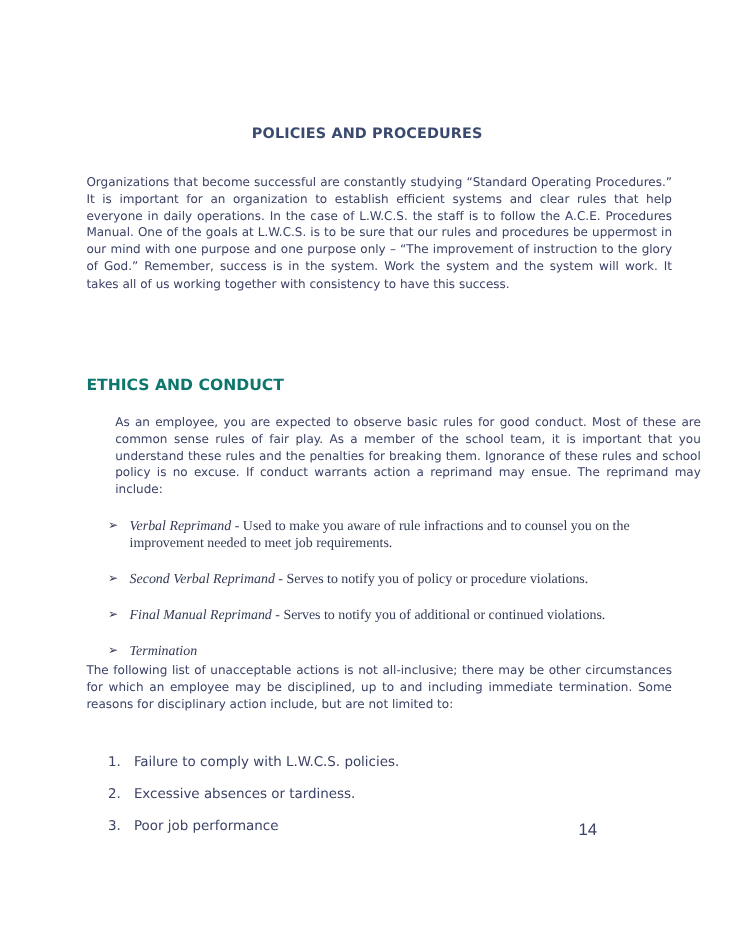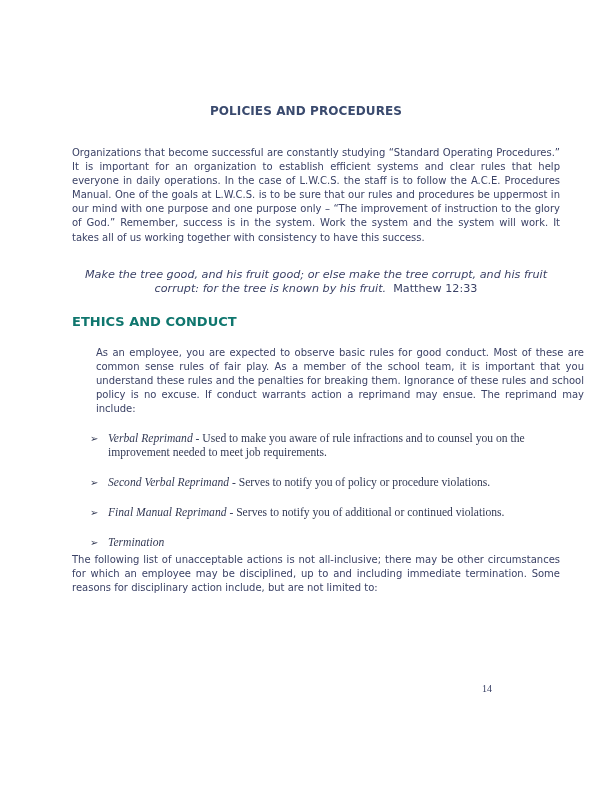--- a/index.html
+++ b/index.html
@@ -38,34 +38,31 @@
   .bullets li .term { font-style: italic; }
   .p3 { top: 553px; }
   .numlist { position: absolute; left: 90px; top: 628px; width: 470px; margin: 0; padding: 0; list-style: none; }
   .numlist li {
     font-family: "DejaVu Sans", sans-serif; font-size: 11.2px; line-height: 14px;
     color: #3b4266; margin-bottom: 13px; position: relative;
   }
   .numlist li .num { display: inline-block; width: 18px; }
   .page-number {
     position: absolute; left: 482px; top: 683px;
-    font-family: Liberation Serif, serif; font-size: 10px; color: #3b4266;
+    font-family: Liberation Sans, sans-serif; font-size: 14px; color: #3b4266;
   }
 </style>
 </head>
 <body>
 
 <div class="page">
   <div class="title">POLICIES AND PROCEDURES</div>
 
   <p class="para p1">Organizations that become successful are constantly studying “Standard Operating Procedures.” It is important for an organization to establish efficient systems and clear rules that help everyone in daily operations. In the case of L.W.C.S. the staff is to follow the A.C.E. Procedures Manual.  One of the goals at L.W.C.S. is to be sure that our rules and procedures be uppermost in our mind with one purpose and one purpose only – “The improvement of instruction to the glory of God.”  Remember, success is in the system. Work the system and the system will work.  It takes all of us working together with consistency to have this success.</p>
 
-  <div class="quote">
-    <span class="q-text">Make the tree good, and his fruit good; or else make the tree corrupt, and his fruit corrupt: for the tree is known by his fruit.</span>&nbsp;&nbsp;<span>Matthew 12:33</span>
-  </div>
 
   <div class="h2">ETHICS AND CONDUCT</div>
 
   <p class="para p2">As an employee, you are expected to observe basic rules for good conduct. Most of these are common sense rules of fair play. As a member of the school team, it is important that you understand these rules and the penalties for breaking them. Ignorance of these rules and school policy is no excuse.  If conduct warrants action a reprimand may ensue.  The reprimand may include:</p>
 
   <ul class="bullets">
     <li>
       <span class="arrow">➢</span>
       <span class="term">Verbal Reprimand</span><span> - Used to make you aware of rule infractions and to counsel you on the improvement needed to meet job requirements.</span>
     </li>
@@ -78,15 +75,20 @@
       <span class="term">Final Manual Reprimand</span><span> - Serves to notify you of additional or continued violations.</span>
     </li>
     <li>
       <span class="arrow">➢</span>
       <span class="term">Termination</span><span></span>
     </li>
   </ul>
 
   <p class="para p3">The following list of unacceptable actions is not all-inclusive; there may be other circumstances for which an employee may be disciplined, up to and including immediate termination. Some reasons for disciplinary action include, but are not limited to:</p>
 
+  <ol class="numlist">
+    <li><span class="num">1.</span> <span>Failure to comply with L.W.C.S. policies.</span></li>
+    <li><span class="num">2.</span> <span>Excessive absences or tardiness.</span></li>
+    <li><span class="num">3.</span> <span>Poor job performance</span></li>
+  </ol>
 
   <div class="page-number">14</div>
 </div>
 
 </body></html>

